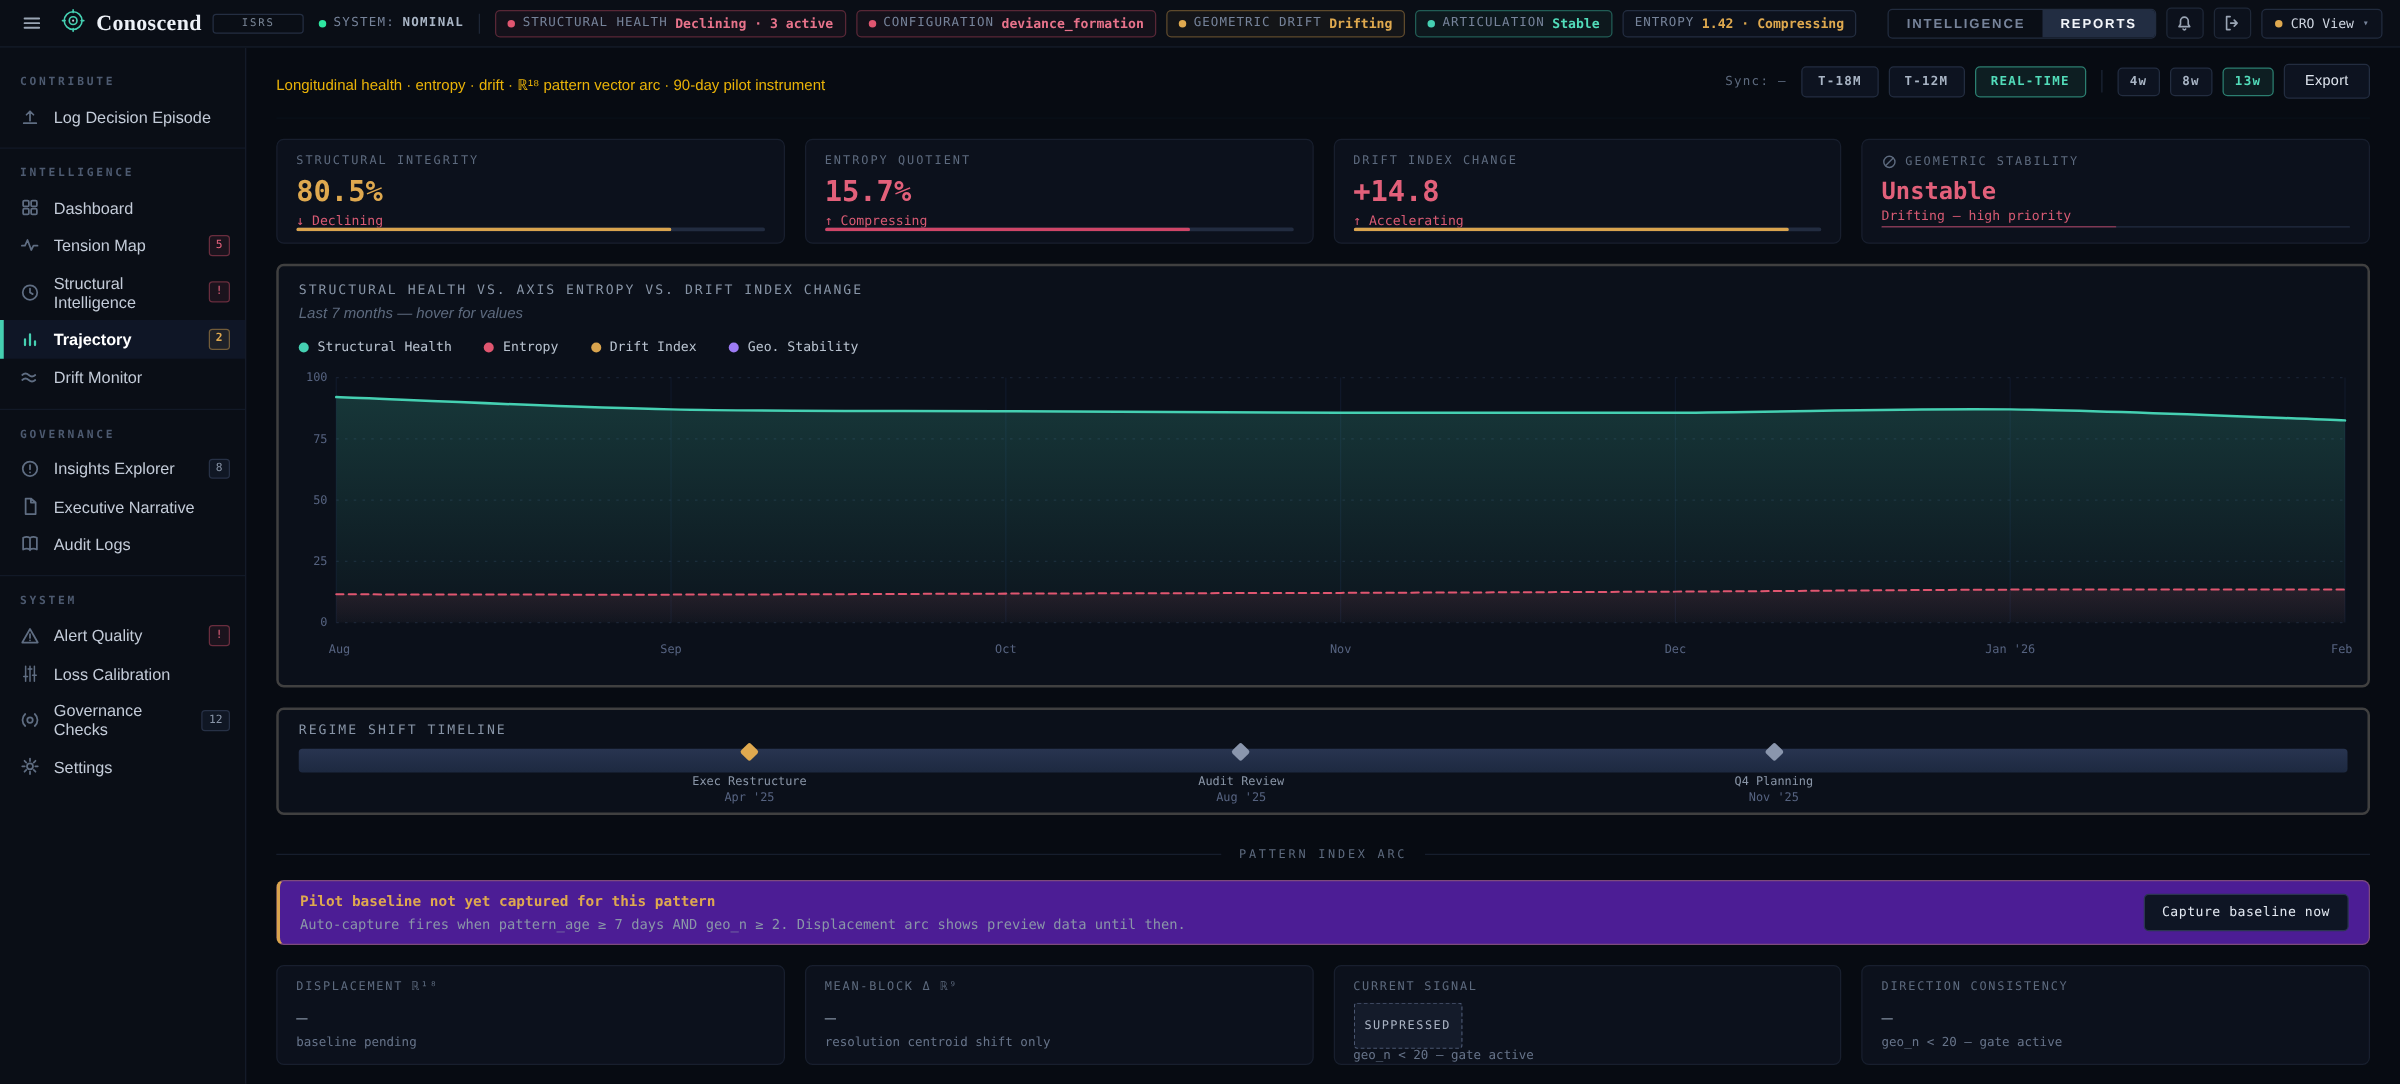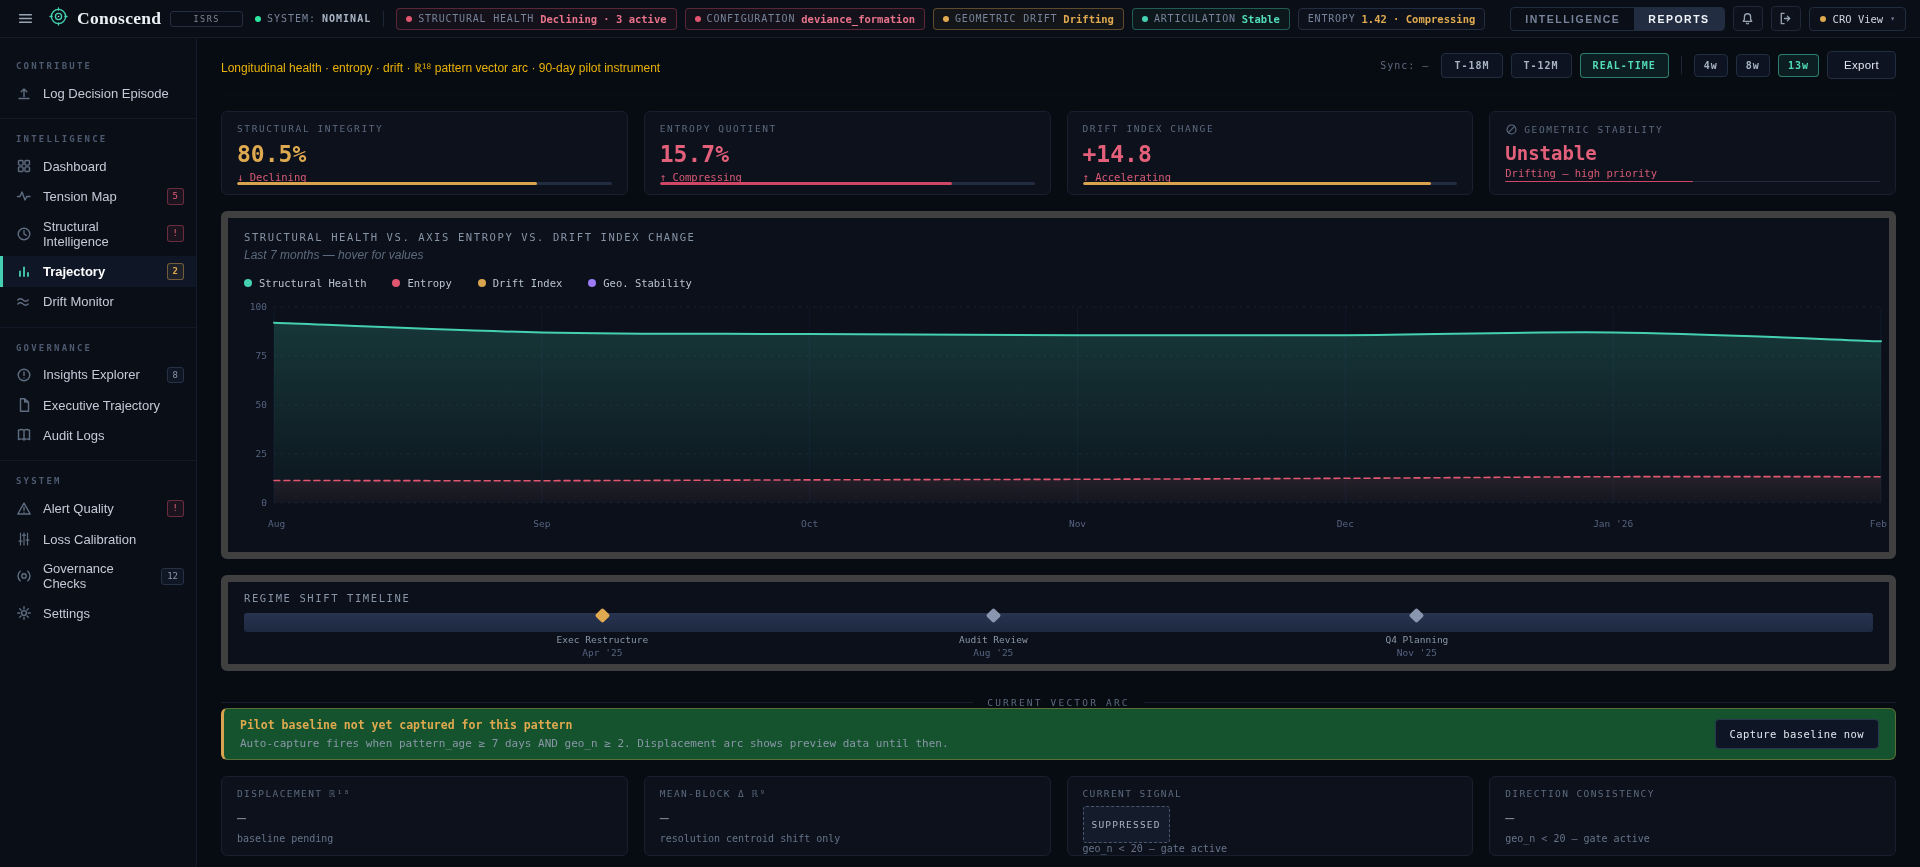--- a/index.html
+++ b/index.html
@@ -80,21 +80,21 @@
   .kpi.compact .kpi-value { font-size:19px; margin-top:6px; }
   .kpi-delta { font-family:"DejaVu Sans Mono", monospace; font-size:10.5px; margin-top:4px; color:#d85a73; }
   .kpi.compact .kpi-delta { margin-top:3px; }
   .val-amber { color:#dfa94f; } .val-red { color:#e2607a; }
   .kpi-bar { position:absolute; left:15px; right:15px; bottom:9px; height:3px; border-radius:2px; background:#222c40; overflow:hidden; }
   .kpi-bar.thin { height:1px; bottom:12px; }
   .kpi-bar .fill { height:100%; border-radius:2px; }
   .fill-amber { background:#d9a44e; } .fill-red { background:#cf4667; }
 
   
-  .card { background:#0b101a; border:7px solid #404040; border-radius:6px; margin-top:16px; padding:13px 16px; }
+  .card { background:#0b101a; border:2px solid #404040; border-radius:6px; margin-top:16px; padding:13px 16px; }
   .card-title { font-family:"DejaVu Sans Mono", monospace; font-size:10.5px; letter-spacing:1.6px; color:#8794a6; }
   .card-sub { font-size:12px; font-style:italic; color:#5d6a7e; margin-top:5px; }
   .legend { display:flex; gap:26px; margin-top:15px; font-family:"DejaVu Sans Mono", monospace; font-size:10.5px; color:#b9c3d0; }
   .legend-item { display:flex; align-items:center; gap:7px; cursor:pointer; }
   .legend-dot { width:8px; height:8px; border-radius:50%; }
   .chart-wrap { margin-top:8px; }
   .ax { font-family:"DejaVu Sans Mono", monospace; font-size:9.5px; fill:#566380; }
 
   
   .timeline-card { padding:10px 16px 8px; }
@@ -103,21 +103,21 @@
   .tl-event { position:absolute; top:0; transform:translateX(-50%); text-align:center; width:150px; cursor:pointer; }
   .tl-diamond { width:11px; height:11px; transform:rotate(45deg); margin:0 auto; border-radius:2px; }
   .tl-diamond.amber { background:#dfa94f; } .tl-diamond.slate { background:#8a96ad; }
   .tl-name { font-family:"DejaVu Sans Mono", monospace; font-size:9.5px; color:#8a96a8; margin-top:13px; }
   .tl-date { font-family:"DejaVu Sans Mono", monospace; font-size:9.5px; color:#566380; margin-top:2px; }
 
   
   .divider { display:flex; align-items:center; gap:14px; margin-top:26px; }
   .divider .line { flex:1; height:1px; background:#161e2d; }
   .div-label { font-family:"DejaVu Sans Mono", monospace; font-size:9.5px; letter-spacing:2.2px; color:#5d6a7e; }
-  .banner { display:flex; justify-content:space-between; align-items:center; background:#14532d; border:1px solid rgba(217,164,78,.35); border-left:3px solid #d9a44e; border-radius:6px; padding:9px 16px; }
+  .banner { display:flex; justify-content:space-between; align-items:center; margin-top:15px; background:#4c1d95; border:1px solid rgba(217,164,78,.35); border-left:3px solid #d9a44e; border-radius:6px; padding:9px 16px; }
   .banner-title { font-family:"DejaVu Sans Mono", monospace; font-size:11.5px; font-weight:bold; color:#dfa94f; }
   .banner-body { font-family:"DejaVu Sans Mono", monospace; font-size:11px; color:#8a96a8; margin-top:5px; }
   .btn.capture { font-size:10.5px; letter-spacing:.4px; padding:8px 14px; color:#e2e8f1; border-color:#2b3650; background:#0e1524; font-weight:normal; }
   .pcard { background:#0c111c; border:1px solid #181f2e; border-radius:6px; padding:11px 15px; height:80px; display:flex; flex-direction:column; }
   .pcard-label { font-family:"DejaVu Sans Mono", monospace; font-size:9.5px; letter-spacing:1.4px; color:#5d6a7e; }
   .pcard-value { font-family:"DejaVu Sans Mono", monospace; font-size:15px; color:#7b8798; margin-top:10px; }
   .pcard-caption { font-family:"DejaVu Sans Mono", monospace; font-size:10px; color:#67748a; margin-top:auto; }
   .pcard-badge { display:inline-block; font-family:"DejaVu Sans Mono", monospace; font-size:9.5px; letter-spacing:1.2px; color:#aab4c4; border:1px dashed #4a5670; background:#141b2a; padding:12px 8px; border-radius:3px; margin-top:7px; width:fit-content; }
 </style>
 </head>
@@ -270,21 +270,21 @@
         </span>
         <span>Insights Explorer</span>
         <span class="side-badge badge-gray">8</span>
       </div>
       <div class="side-item">
         <span class="s-icon">
           <svg width="16" height="16" viewBox="0 0 16 16" fill="none" stroke="currentColor" stroke-width="1.4" stroke-linecap="round" stroke-linejoin="round">
             <path d="M4.5 1.8h4.2L12.5 5v9.2h-8zM8.7 1.8V5h3.8"></path>
           </svg>
         </span>
-        <span>Executive Trajectory</span>
+        <span>Executive Narrative</span>
       </div>
       <div class="side-item">
         <span class="s-icon">
           <svg width="16" height="16" viewBox="0 0 16 16" fill="none" stroke="currentColor" stroke-width="1.4" stroke-linecap="round" stroke-linejoin="round">
             <path d="M8 3.4C6.6 2.4 4.2 2.4 2.5 3.2v9.4c1.7-.8 4.1-.8 5.5.2 1.4-1 3.8-1 5.5-.2V3.2C11.8 2.4 9.4 2.4 8 3.4zM8 3.4v9.8"></path>
           </svg>
         </span>
         <span>Audit Logs</span>
       </div>
     </div>
@@ -482,21 +482,21 @@
         <div class="tl-event" style="left:72%">
           <div class="tl-diamond slate"></div>
           <div class="tl-name">Q4 Planning</div>
           <div class="tl-date">Nov '25</div>
         </div>
       </div>
   </section>
 
   <div class="divider">
     <span class="line"></span>
-    <span class="div-label">CURRENT VECTOR ARC</span>
+    <span class="div-label">PATTERN INDEX ARC</span>
     <span class="line"></span>
   </div>
 
   <div class="banner">
     <div>
       <div class="banner-title">Pilot baseline not yet captured for this pattern</div>
       <div class="banner-body">Auto-capture fires when pattern_age ≥ 7 days AND geo_n ≥ 2. Displacement arc shows preview data until then.</div>
     </div>
     <button class="btn capture">Capture baseline now</button>
   </div>

